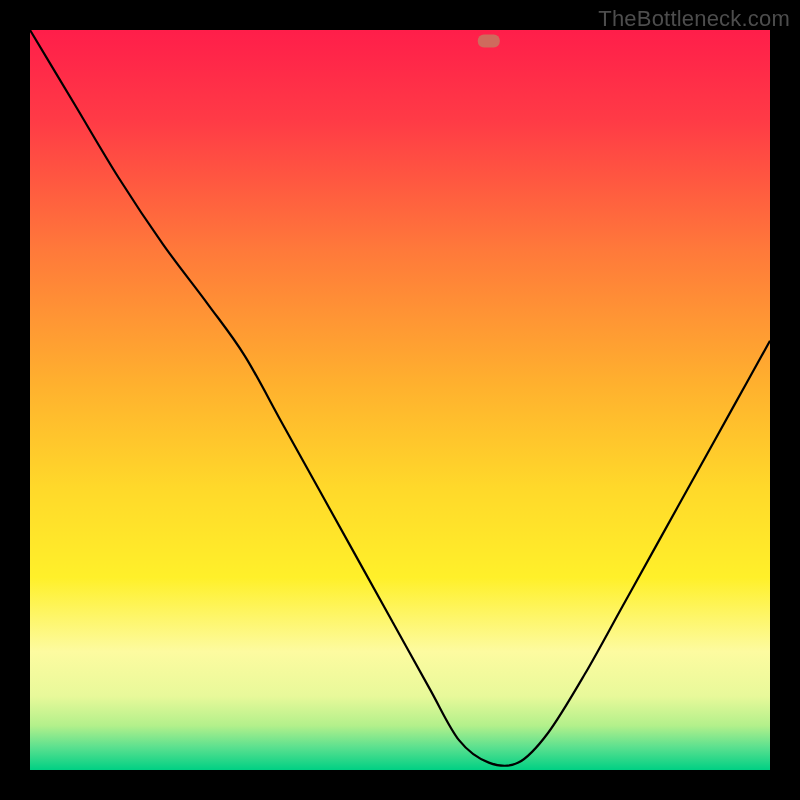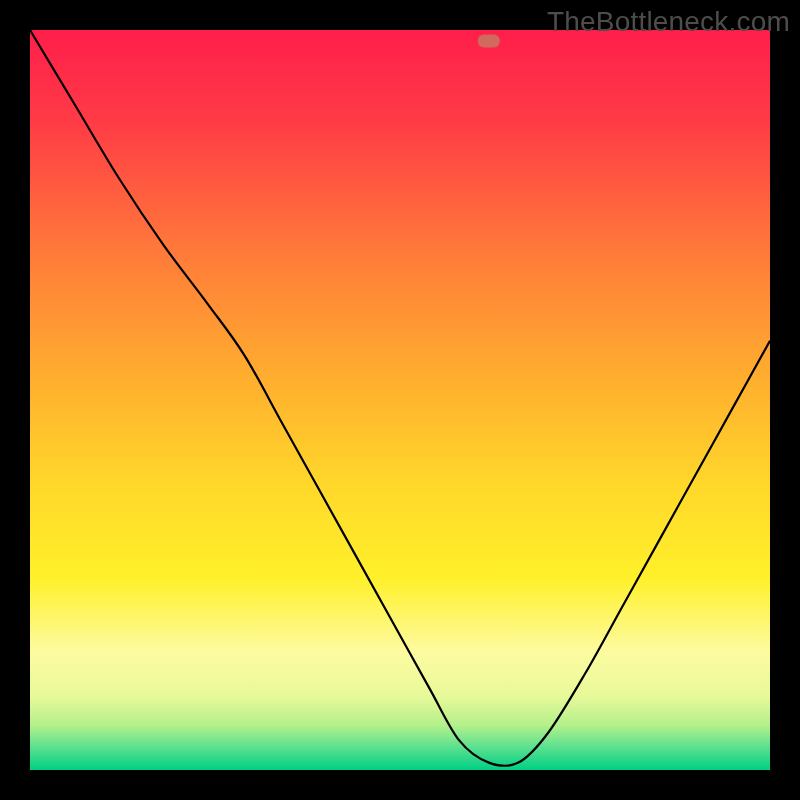--- a/index.html
+++ b/index.html
@@ -22,21 +22,21 @@
     top: 30px;
     width: 740px;
     height: 740px;
     
   }
   .watermark {
     position: absolute;
     top: 6px;
     right: 10px;
     color: #4d4d4d;
-    font-size: 28px;
+    font-size: 22px;
     font-weight: 500;
     letter-spacing: 0.2px;
   }
   svg.curve {
     position: absolute;
     left: 0;
     top: 0;
     width: 100%;
     height: 100%;
     overflow: visible;

